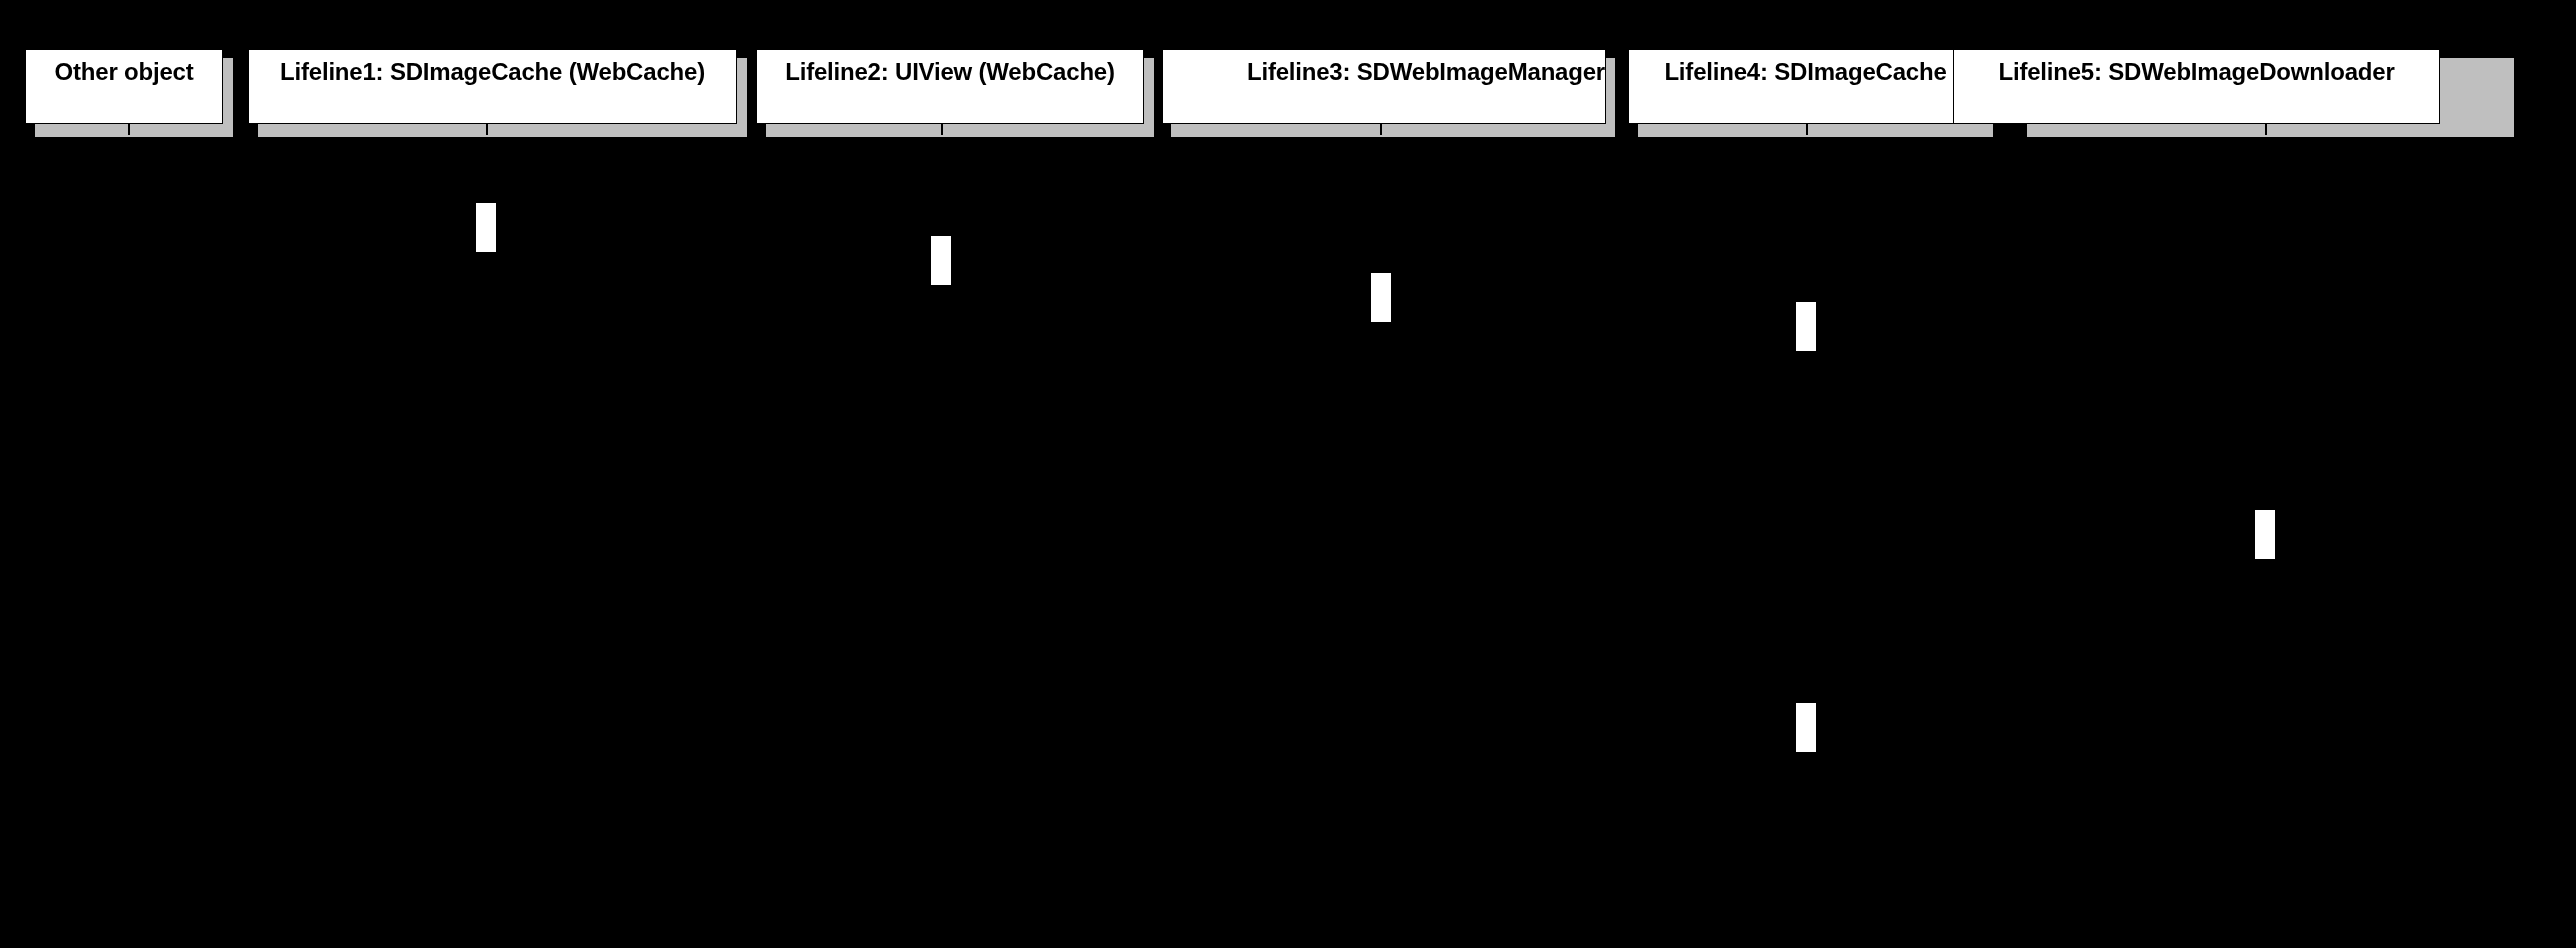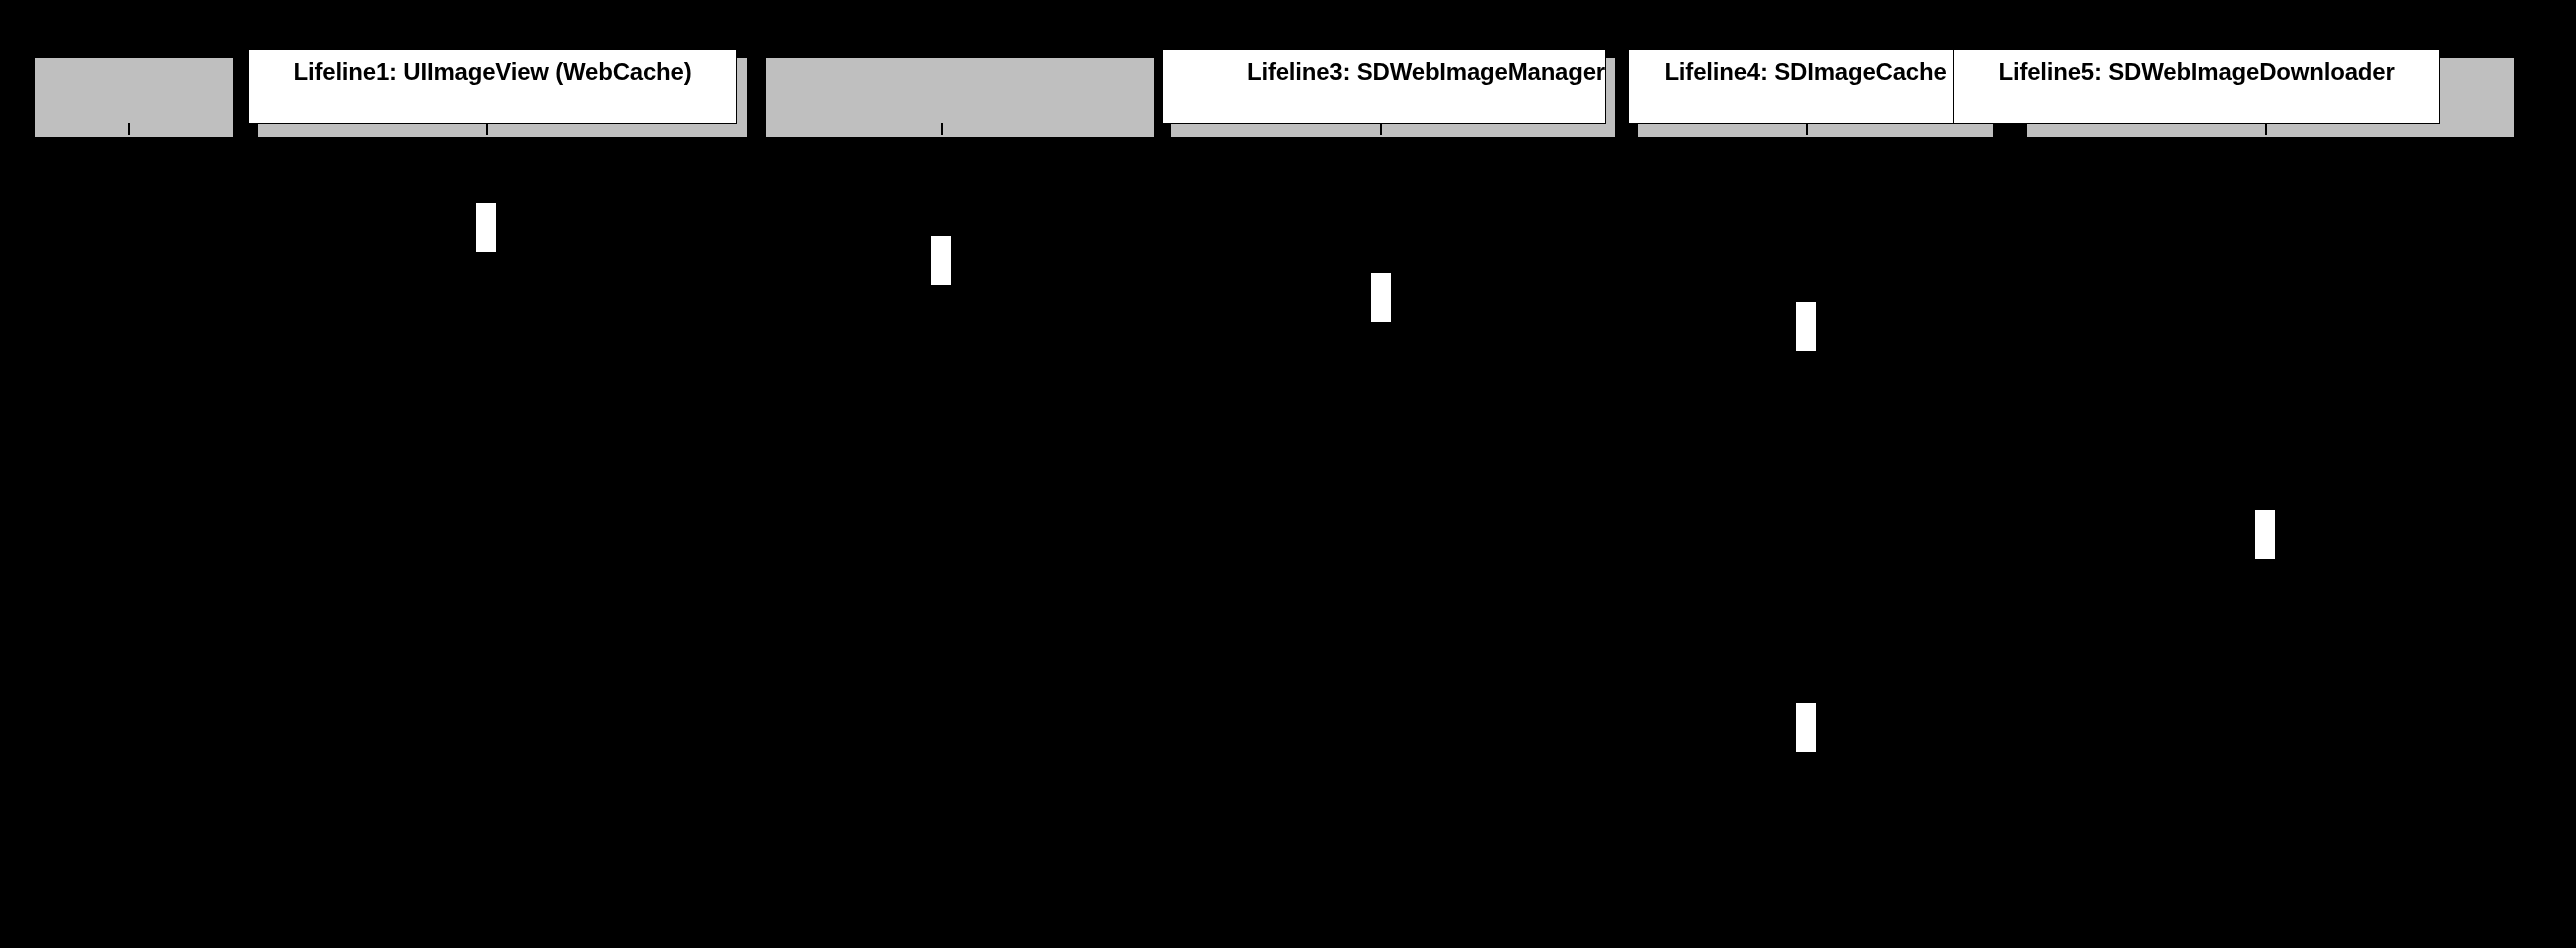--- a/index.html
+++ b/index.html
@@ -91,33 +91,39 @@
       <div class="lifeline-stem" style="left: 1380px; top: 137px; height: 812px;"></div>
       <div class="lifeline-stem" style="left: 1806px; top: 137px; height: 812px;"></div>
       <div class="lifeline-stem" style="left: 2265px; top: 137px; height: 812px;"></div>
     </div>
 
   <div id="heads-layer">
       <div class="lifeline" style="left: 0px; width: 100%;">
         <div class="head-shadow" style="left: 35px; top: 58px; width: 198px; height: 75px;"></div>
         <div class="head-base" style="left: 35px; top: 123px; width: 198px; height: 13.6px;"></div>
         <div class="lifeline-tick" style="left: 128px; top: 123px; height: 11.7px;"></div>
+        <div class="head-box" style="left: 25px; top: 49px; width: 198px; height: 75px;">
+          <span class="head-label">Other object</span>
+        </div>
       </div>
       <div class="lifeline" style="left: 0px; width: 100%;">
         <div class="head-shadow" style="left: 258px; top: 58px; width: 489px; height: 75px;"></div>
         <div class="head-base" style="left: 258px; top: 123px; width: 489px; height: 13.6px;"></div>
         <div class="lifeline-tick" style="left: 486px; top: 123px; height: 11.7px;"></div>
         <div class="head-box" style="left: 248px; top: 49px; width: 489px; height: 75px;">
-          <span class="head-label">Lifeline1: UIImageView (WebCache)</span>
+          <span class="head-label">Lifeline1: SDImageCache (WebCache)</span>
         </div>
       </div>
       <div class="lifeline" style="left: 0px; width: 100%;">
         <div class="head-shadow" style="left: 766px; top: 58px; width: 388px; height: 75px;"></div>
         <div class="head-base" style="left: 766px; top: 123px; width: 388px; height: 13.6px;"></div>
         <div class="lifeline-tick" style="left: 941px; top: 123px; height: 11.7px;"></div>
+        <div class="head-box" style="left: 756px; top: 49px; width: 388px; height: 75px;">
+          <span class="head-label">Lifeline2: UIView (WebCache)</span>
+        </div>
       </div>
       <div class="lifeline" style="left: 0px; width: 100%;">
         <div class="head-shadow" style="left: 1171px; top: 58px; width: 444px; height: 75px;"></div>
         <div class="head-base" style="left: 1171px; top: 123px; width: 444px; height: 13.6px;"></div>
         <div class="lifeline-tick" style="left: 1380px; top: 123px; height: 11.7px;"></div>
         <div class="head-box" style="left: 1162px; top: 49px; width: 444px; height: 75px; justify-content: flex-end;">
           <span class="head-label">Lifeline3: SDWebImageManager</span>
         </div>
       </div>
       <div class="lifeline" style="left: 0px; width: 100%; padding-left: 25px;">

